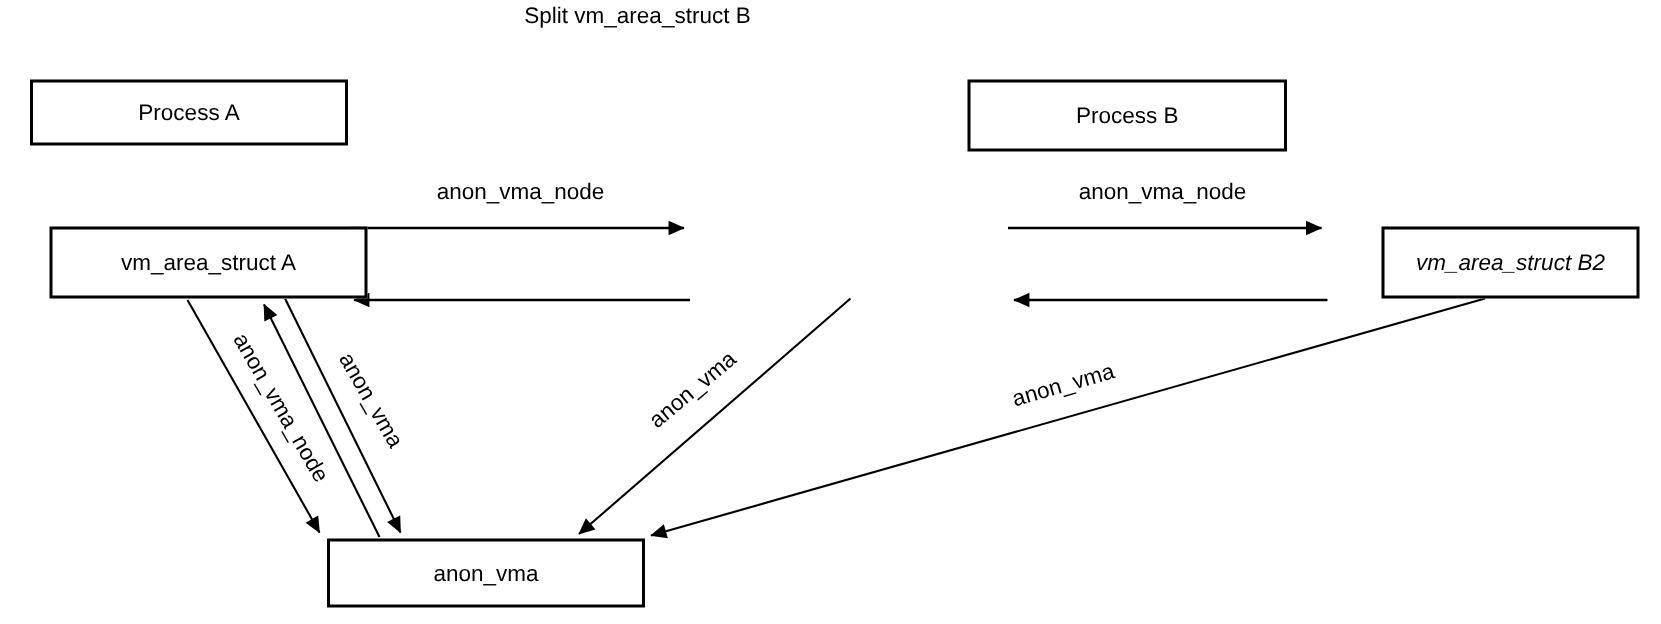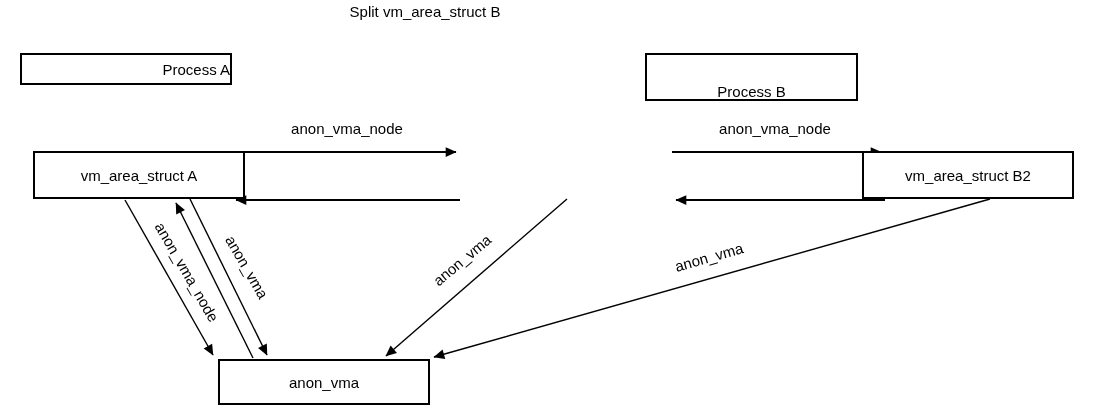--- a/index.html
+++ b/index.html
@@ -21,25 +21,25 @@
     box-sizing: border-box;
     border: 2px solid #000000;
     background: #ffffff;
     display: flex;
     align-items: center;
     justify-content: center;
     font-size: 15px;
     line-height: 1;
     white-space: nowrap;
   }
-  #box-process-a  { left: 20px;  top: 53px;  width: 212px; height: 32px; justify-content: flex-end; }
-  #box-process-b  { left: 645px; top: 53px;  width: 213px; height: 48px; align-items: flex-end; }
+  #box-process-a  { left: 20px;  top: 53px;  width: 212px; height: 44px; }
+  #box-process-b  { left: 645px; top: 53px;  width: 213px; height: 48px; }
   #box-vma-a      { left: 33px;  top: 151px; width: 212px; height: 48px; }
   #box-vma-b1     { left: 460px; top: 151px; width: 212px; height: 48px; }
-  #box-vma-b2     { left: 862px; top: 151px; width: 212px; height: 48px; }
+  #box-vma-b2     { left: 921px; top: 151px; width: 172px; height: 48px; font-style: italic; }
   #box-anon-vma   { left: 218px; top: 359px; width: 212px; height: 46px; }
 
   .edge-label {
     position: absolute;
     font-size: 15px;
     line-height: 1;
     white-space: nowrap;
     transform: translate(-50%, -50%);
   }
   #diagram-title      { left: 425px; top: 11px; }

